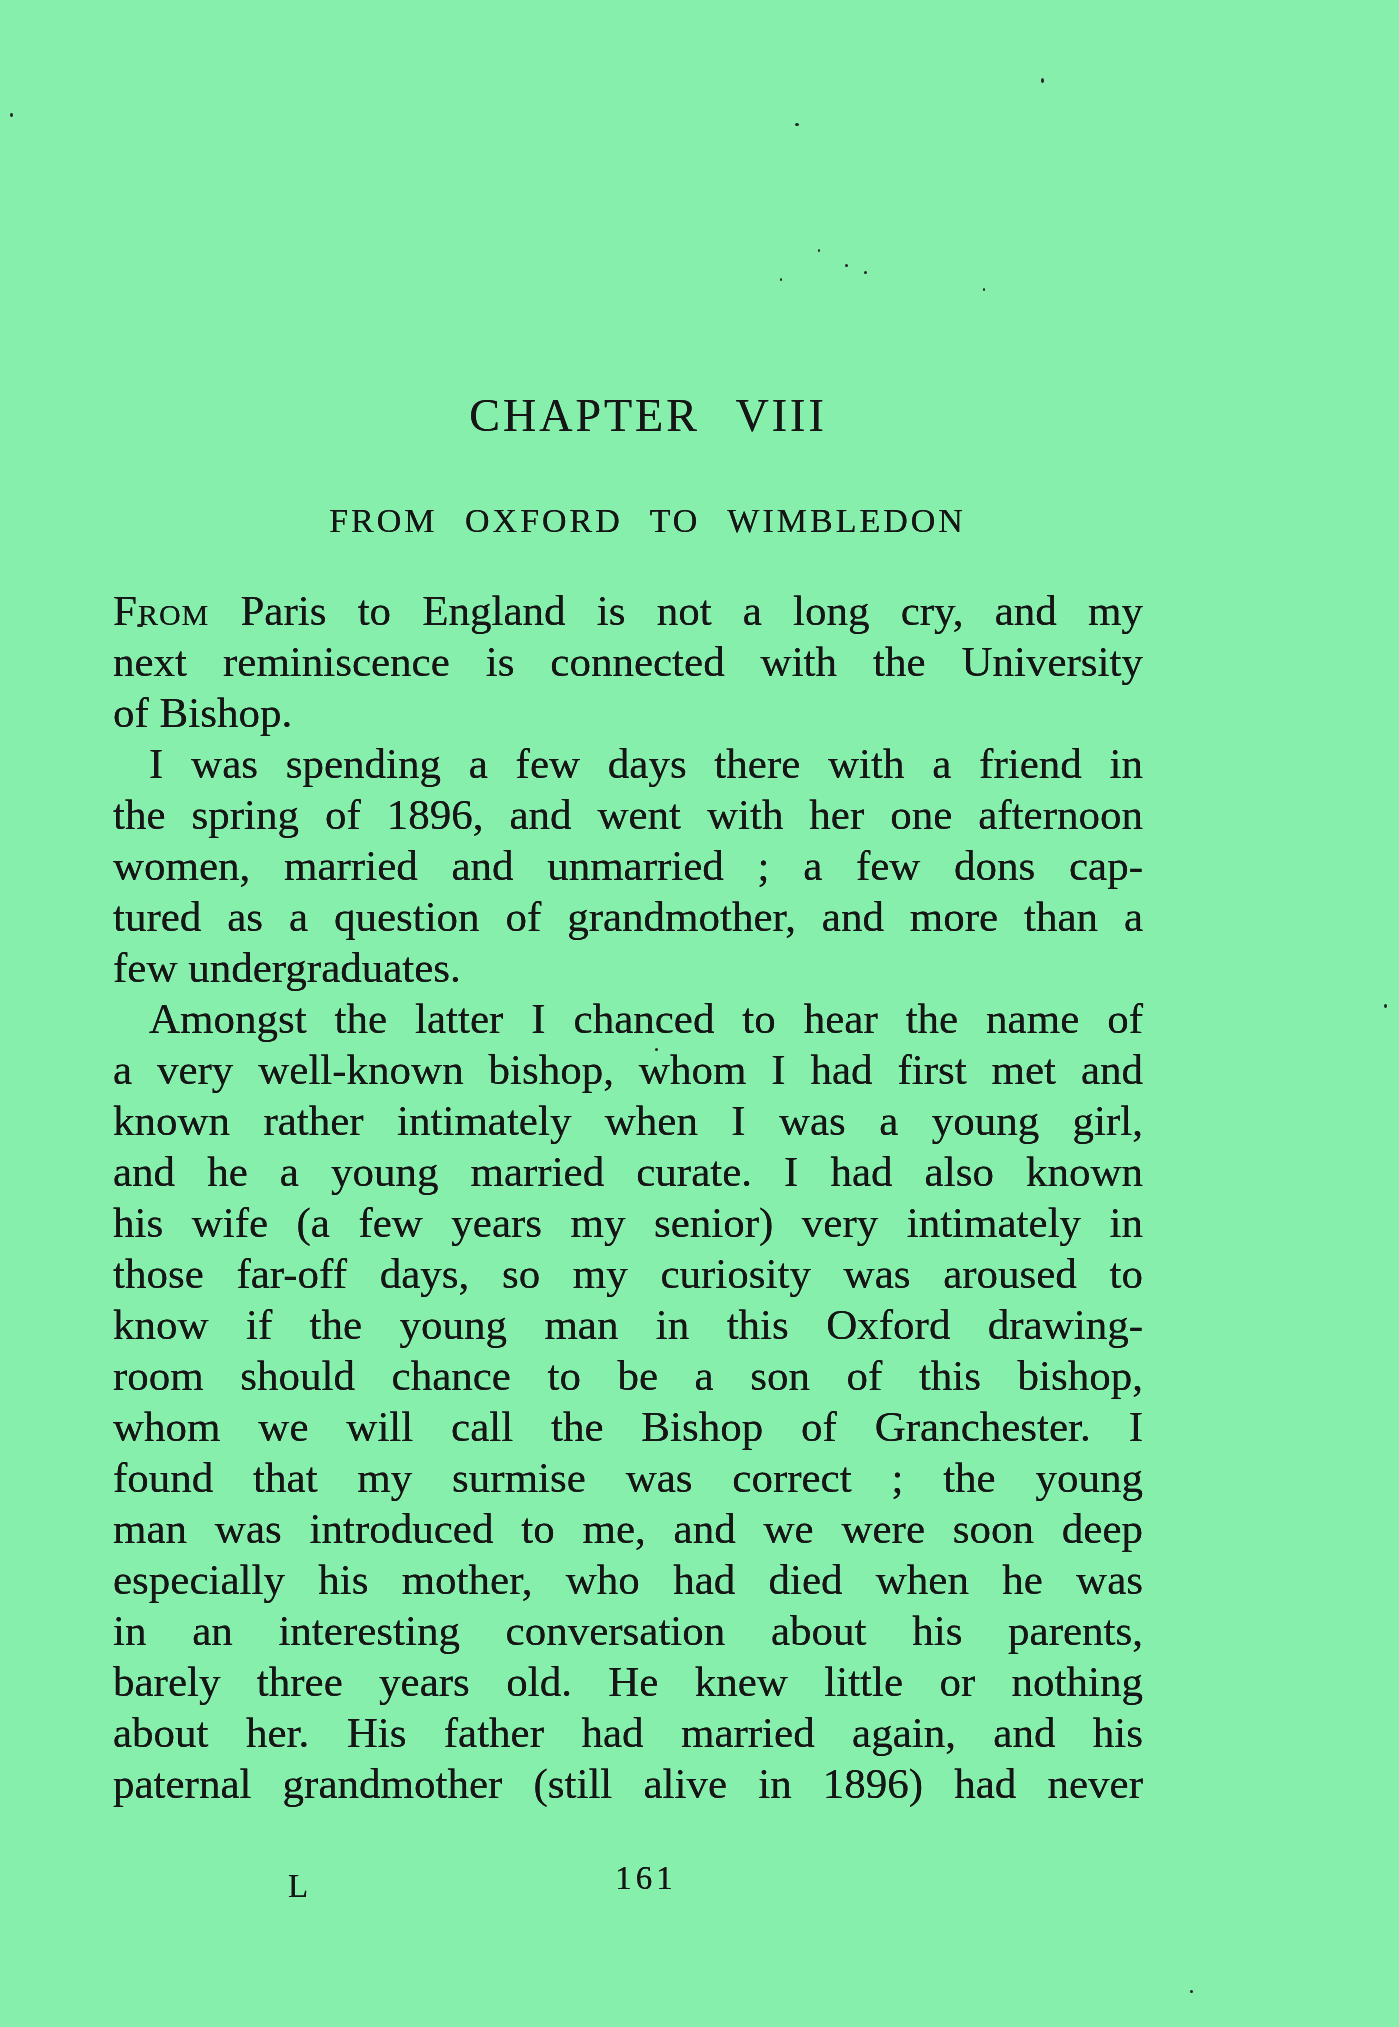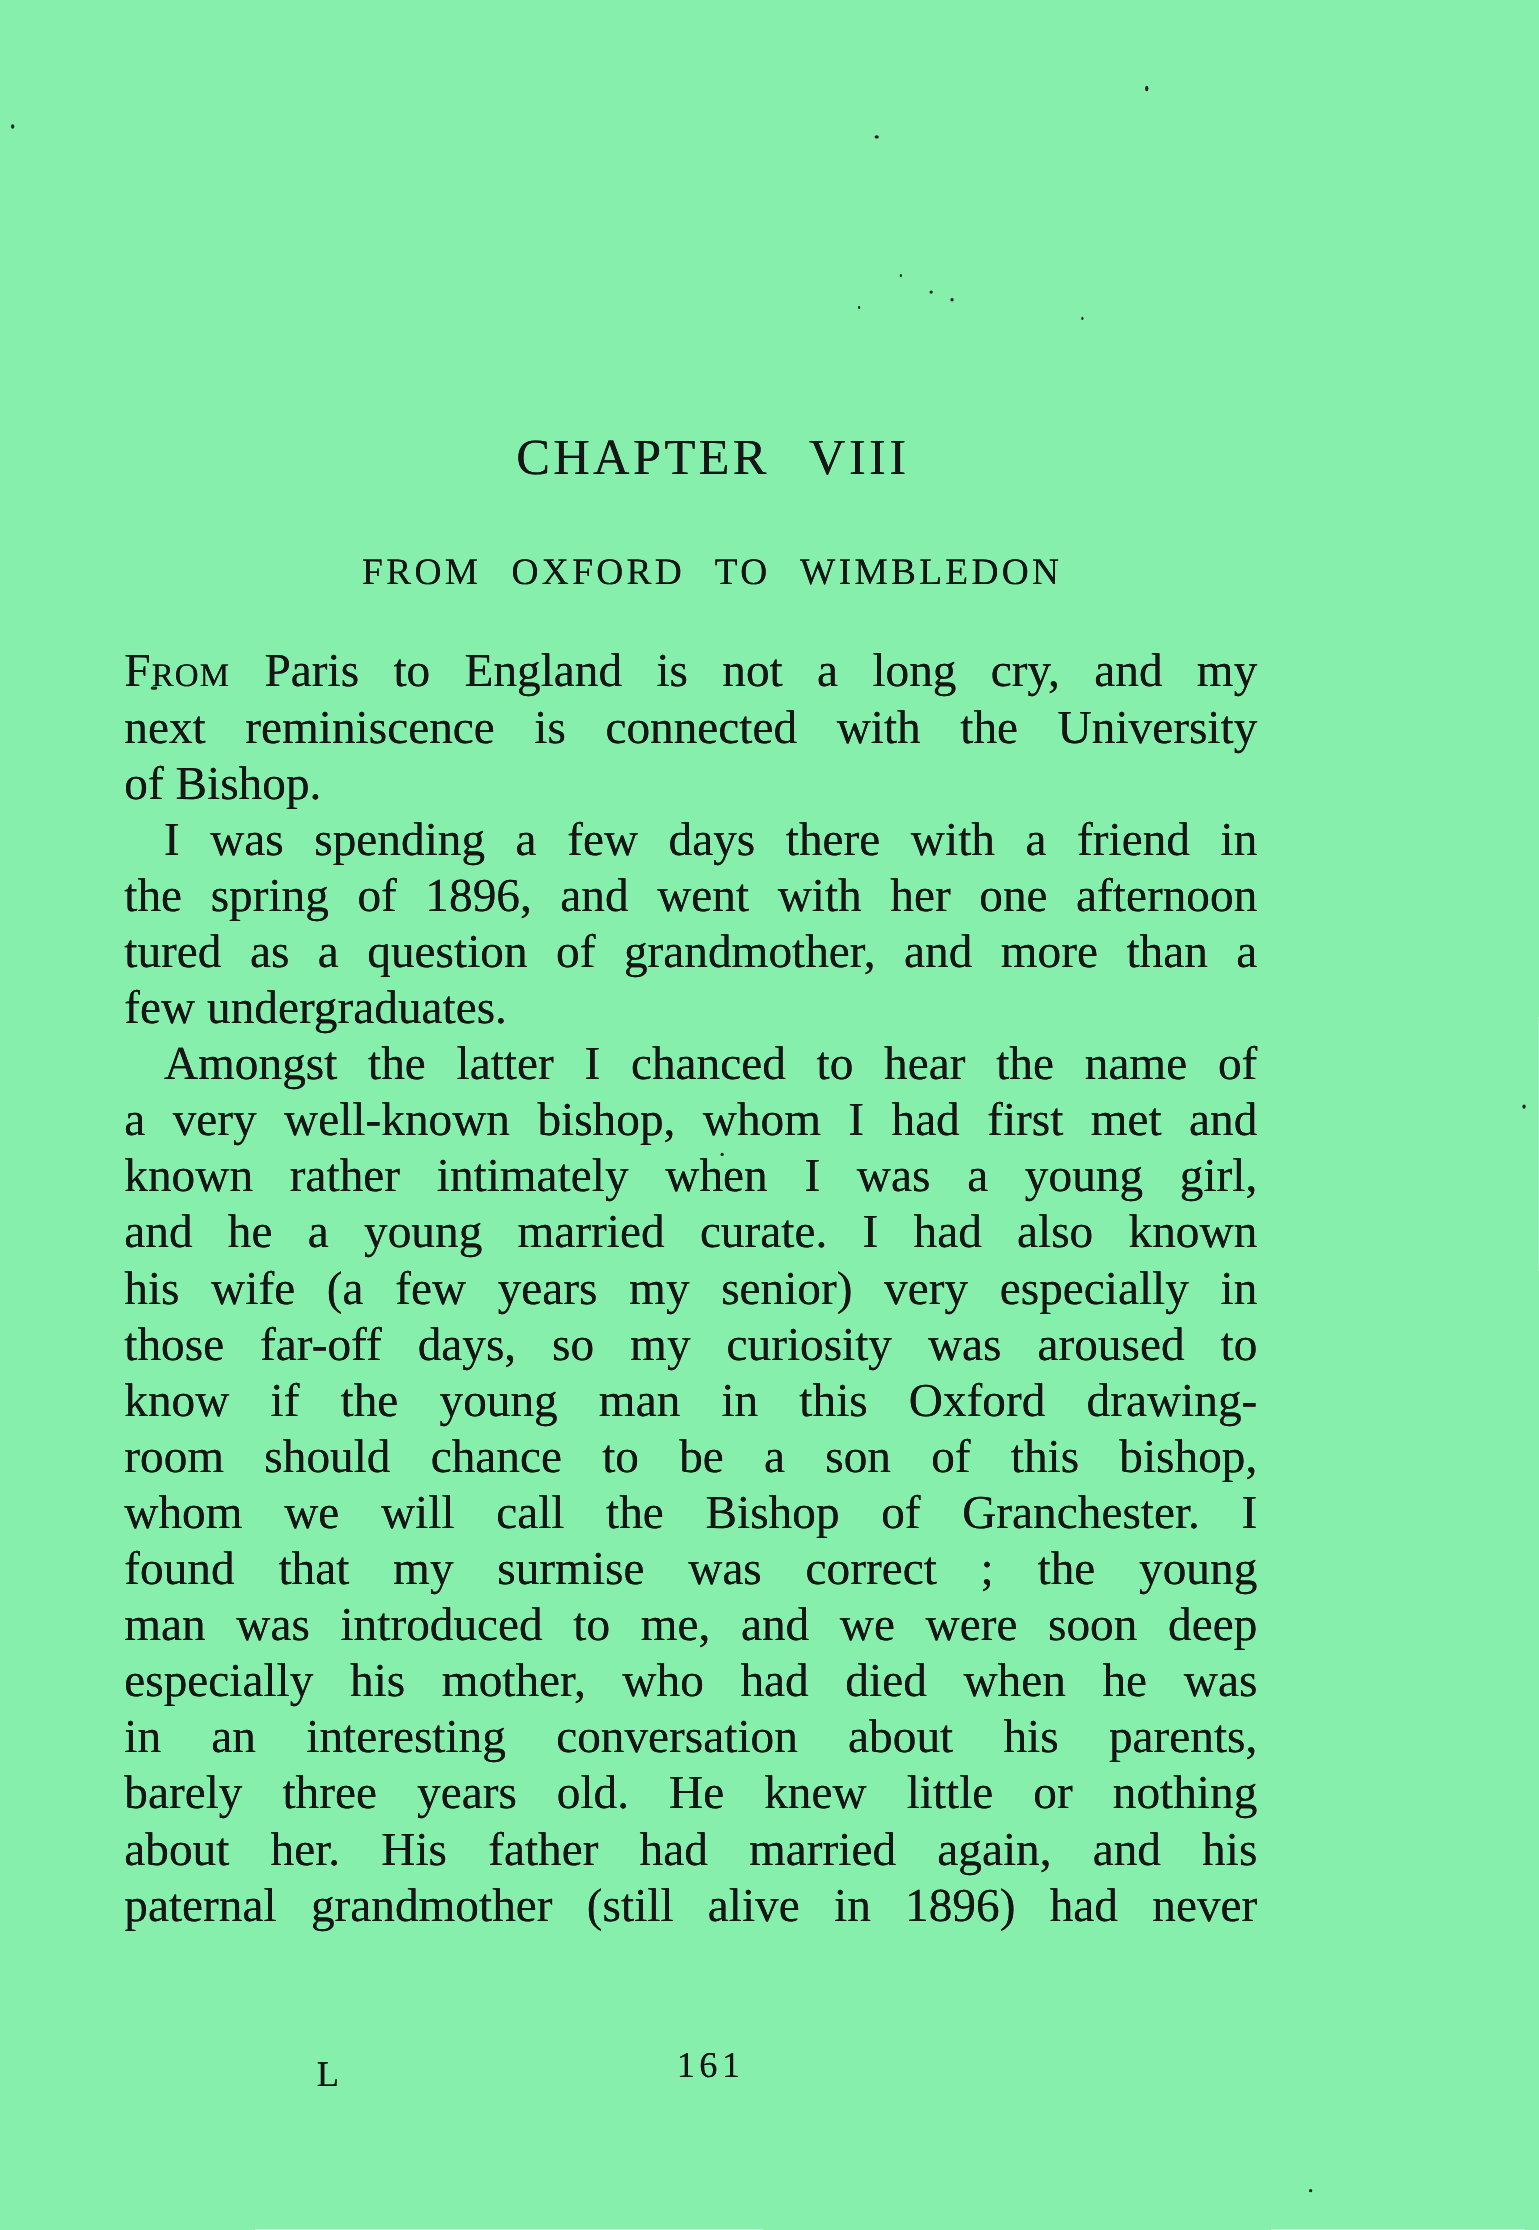--- a/index.html
+++ b/index.html
@@ -66,27 +66,28 @@
   <h1 class="chapter-heading">CHAPTER VIII</h1>
 
   <h2 class="chapter-subtitle">FROM OXFORD TO WIMBLEDON</h2>
 
   <div class="body-text" id="body-text">
       <div class="line"><span class="sc">From</span> Paris to England is not a long cry, and my</div>
       <div class="line">next reminiscence is connected with the University</div>
       <div class="line para-end">of Bishop.</div>
       <div class="line indent">I was spending a few days there with a friend in</div>
       <div class="line">the spring of 1896, and went with her one afternoon</div>
+      <div class="line">women, married and unmarried ; a few dons cap-</div>
       <div class="line">tured as a question of grandmother, and more than a</div>
       <div class="line para-end">few undergraduates.</div>
       <div class="line indent">Amongst the latter I chanced to hear the name of</div>
       <div class="line">a very well-known bishop, whom I had first met and</div>
       <div class="line">known rather intimately when I was a young girl,</div>
       <div class="line">and he a young married curate. I had also known</div>
-      <div class="line">his wife (a few years my senior) very especially in</div>
+      <div class="line">his wife (a few years my senior) very intimately in</div>
       <div class="line">those far-off days, so my curiosity was aroused to</div>
       <div class="line">know if the young man in this Oxford drawing-</div>
       <div class="line">room should chance to be a son of this bishop,</div>
       <div class="line">whom we will call the Bishop of Granchester. I</div>
       <div class="line">found that my surmise was correct ; the young</div>
       <div class="line">man was introduced to me, and we were soon deep</div>
       <div class="line">especially his mother, who had died when he was</div>
       <div class="line">in an interesting conversation about his parents,</div>
       <div class="line">barely three years old. He knew little or nothing</div>
       <div class="line">about her. His father had married again, and his</div>

